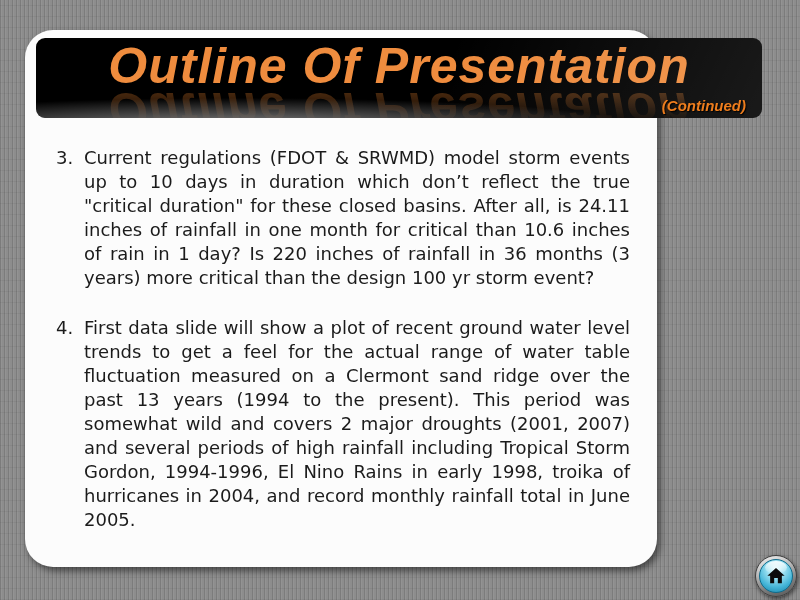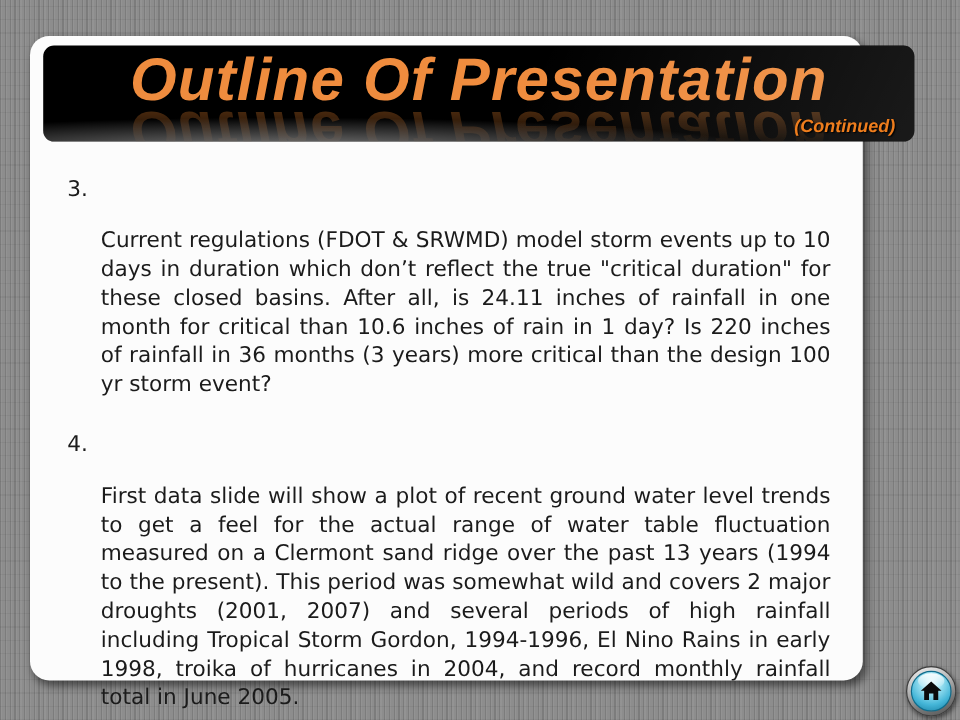--- a/index.html
+++ b/index.html
@@ -16,23 +16,23 @@
         rgba(255,255,255,0.05) 1px, rgba(255,255,255,0.05) 2px,
         rgba(0,0,0,0.0) 2px, rgba(0,0,0,0.0) 4px),
       repeating-linear-gradient(0deg,
         rgba(0,0,0,0.05) 0px, rgba(0,0,0,0.05) 1px,
         rgba(0,0,0,0) 1px, rgba(0,0,0,0) 11px);
   }
 
   .card {
     position: absolute;
     left: 25px; top: 30px;
-    width: 694px; height: 537px;
+    width: 632px; height: 537px;
     background: #fcfcfc;
-    border-radius: 16px;
+    border-radius: 28px;
     box-shadow: 3px 4px 7px rgba(0,0,0,0.5);
   }
 
   .header {
     position: absolute;
     left: 11px; top: 8px;
     width: 726px; height: 80px;
     border-radius: 9px;
     background: #000;
     overflow: hidden;
@@ -89,21 +89,21 @@
   .content {
     position: absolute;
     left: 31px; right: 27px; top: 116px;
     font-family: "DejaVu Sans", sans-serif;
     font-size: 18px; line-height: 24px;
     color: #1b1b1b;
   }
   .para { display: flex; }
   .para + .para { margin-top: 26px; }
   .para-num { flex: 0 0 28px; }
-  .para-text { flex: 1; text-align: justify; margin-top: 43px; }
+  .para-text { flex: 1; text-align: justify; }
 
   .home-btn {
     position: absolute;
     left: 755px; top: 555px;
     width: 42px; height: 42px;
     border-radius: 50%;
     background: linear-gradient(160deg, #f4f4f4 0%, #bdbdbd 35%, #7a7a7a 70%, #555 100%);
     border: 1px solid #3f3f3f;
     box-shadow: 1px 2px 4px rgba(0,0,0,0.55);
     cursor: pointer;

